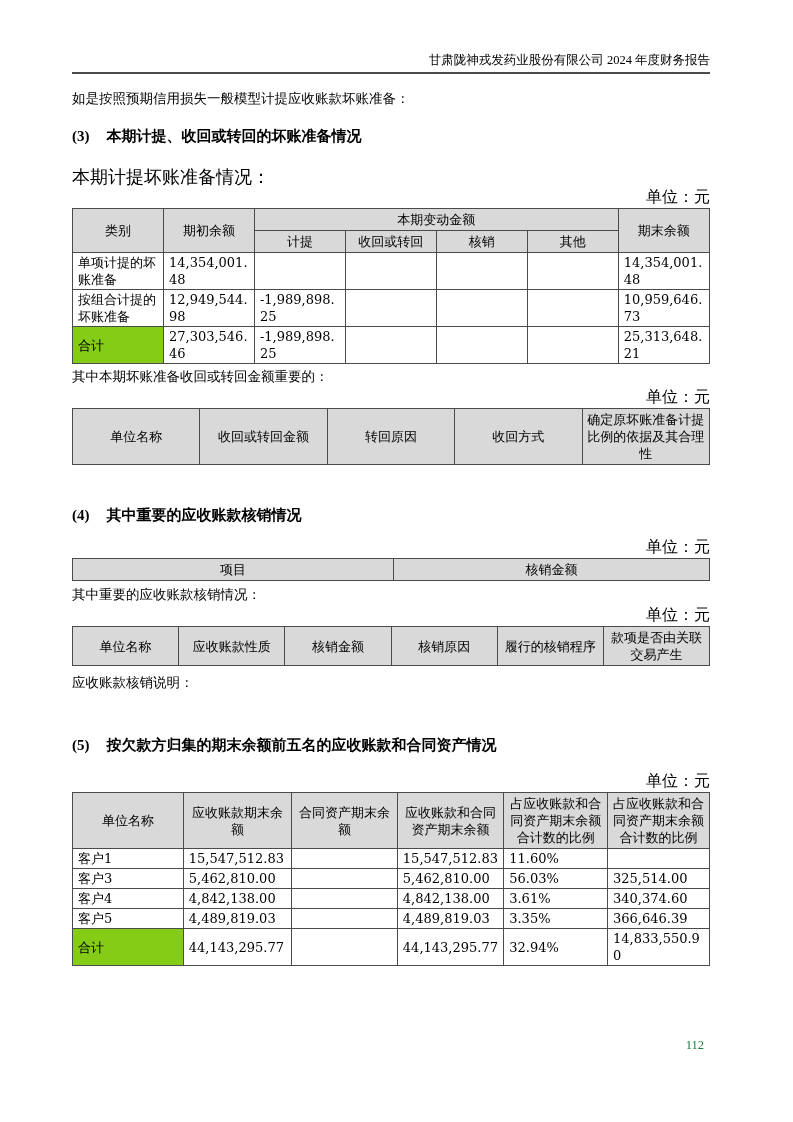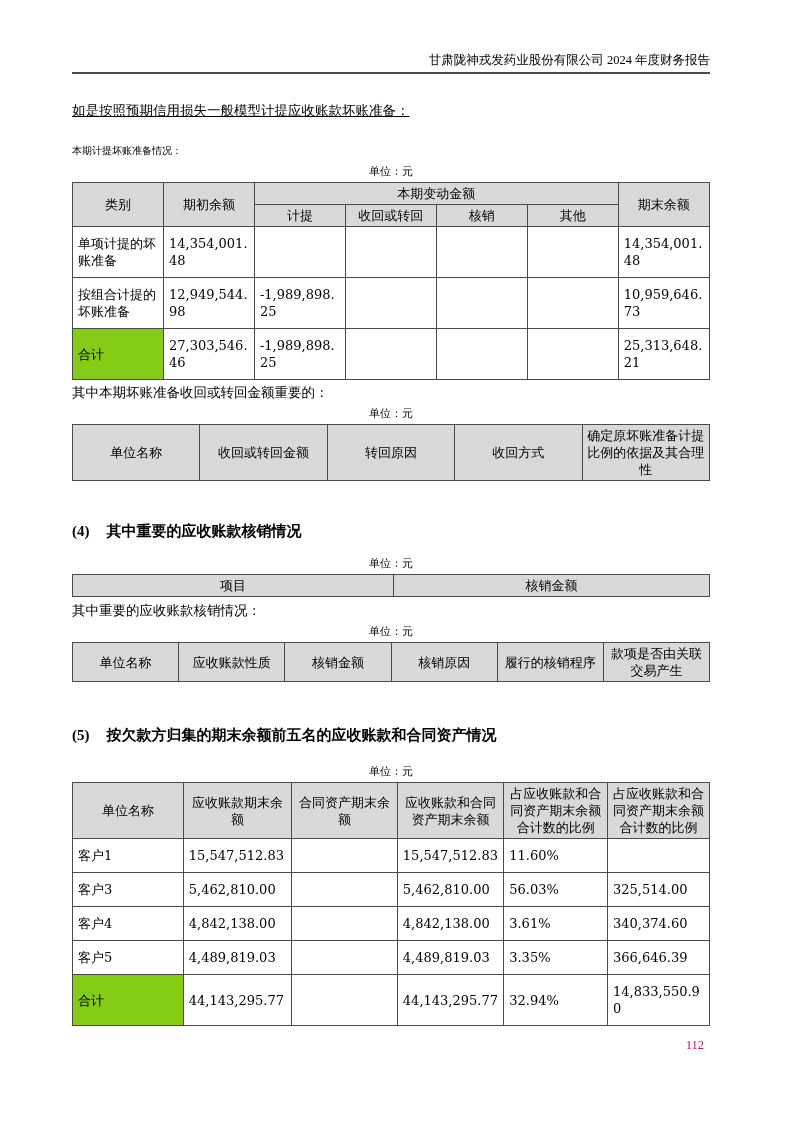--- a/index.html
+++ b/index.html
@@ -16,32 +16,32 @@
     overflow:hidden;
     background:#ffffff;
   }
   .doc-header {
     text-align:right;
     font-size:12.5px;
     line-height:16px;
     padding-bottom:4px;
     border-bottom:2px solid #4a4a4a;
   }
-  .para { font-size:13.5px; line-height:18px; margin-top:28px;text-decoration:underline; }
+  .para { font-size:13.5px; line-height:18px; margin-top:16px; }
   .check-line { font-size:13.5px; line-height:18px; margin-top:8px; }
   .check-line .chk { margin-right:8px; }
   .section-heading {
     font-size:15px; font-weight:bold; line-height:20px; margin-top:18px;
   }
   .section-heading .sec-label { margin-right:17px; }
-  .sub-note { font-size:10px; line-height:18px; margin-top:22px; }
+  .sub-note { font-size:18px; line-height:18px; margin-top:22px; }
   .note { font-size:13.5px; line-height:18px; margin-top:4px; }
   .note-mid { font-size:13.5px; line-height:18px; margin-top:5px; }
   .note-end { font-size:13.5px; line-height:18px; margin-top:8px; }
-  .unit-line { font-size:11px; line-height:18px; text-align:center; margin-top:2px; }
+  .unit-line { font-size:16px; line-height:18px; text-align:right; margin-top:2px; }
   .unit-line.after-head { margin-top:13px; }
   .unit-line.after-head5 { margin-top:17px; }
   .h4 { margin-top:40px; }
   .h5 { margin-top:43px; }
 
   table {
     width:100%;
     border-collapse:collapse;
     table-layout:fixed;
     font-size:13px;
@@ -53,42 +53,45 @@
     line-height:17px;
     vertical-align:middle;
   }
   th {
     background:#d9d9d9;
     font-weight:normal;
     text-align:center;
     padding:2px 3px;
     word-break:break-all;
   }
-  td { padding:8px 5px; background:#fff; }
+  td { padding:1px 5px; background:#fff; }
   td.label-cell { text-align:left; word-break:break-all; }
   td.num-cell { text-align:left; word-break:break-all; }
   tr.total-row td.label-cell { background:#84cc16; }
 
   .page-number {
     position:absolute;
     top:1038px;
     right:76px;
     font-size:12.5px;
-    color:#be185d;
+    color:#15803d;
   }
 </style>
 </head>
 <body>
 
 <div class="page">
 
   <div class="doc-header">甘肃陇神戎发药业股份有限公司 2024 年度财务报告</div>
 
   <p class="para">如是按照预期信用损失一般模型计提应收账款坏账准备：</p>
 
+  <h3 class="section-heading">
+    <span class="sec-label">(3)</span><span>本期计提、收回或转回的坏账准备情况</span>
+  </h3>
 
   <p class="sub-note">本期计提坏账准备情况：</p>
   <p class="unit-line">单位：元</p>
 
   <table>
     <colgroup>
       <col style="width:14.28%">
         <col style="width:14.28%">
         <col style="width:14.28%">
         <col style="width:14.28%">
@@ -199,20 +202,21 @@
         <th>单位名称</th>
         <th>应收账款性质</th>
         <th>核销金额</th>
         <th>核销原因</th>
         <th>履行的核销程序</th>
         <th>款项是否由关联交易产生</th>
       </tr>
     </thead>
   </table>
 
+  <p class="note-end">应收账款核销说明：</p>
 
   <h3 class="section-heading h5">
     <span class="sec-label">(5)</span><span>按欠款方归集的期末余额前五名的应收账款和合同资产情况</span>
   </h3>
 
   <p class="unit-line after-head5">单位：元</p>
 
   <table>
     <colgroup>
       <col style="width:17.4%">

